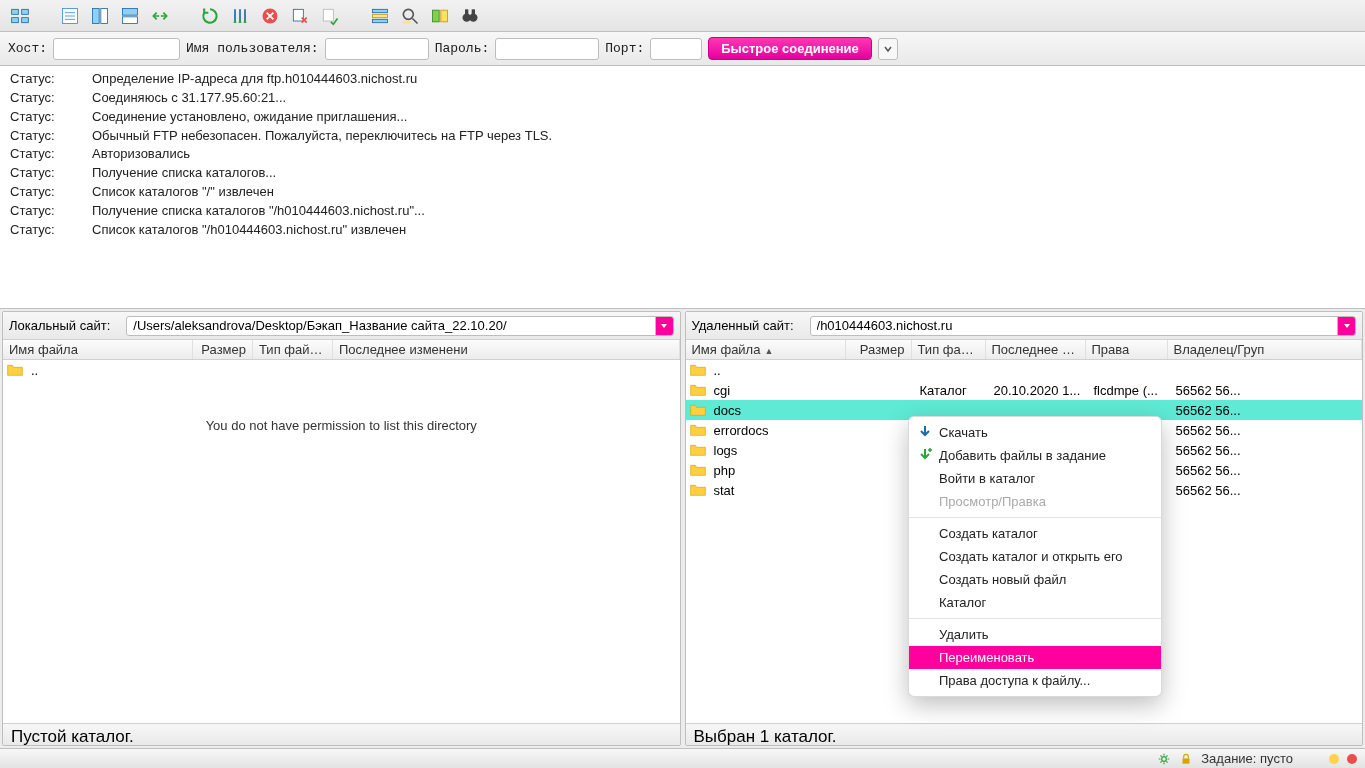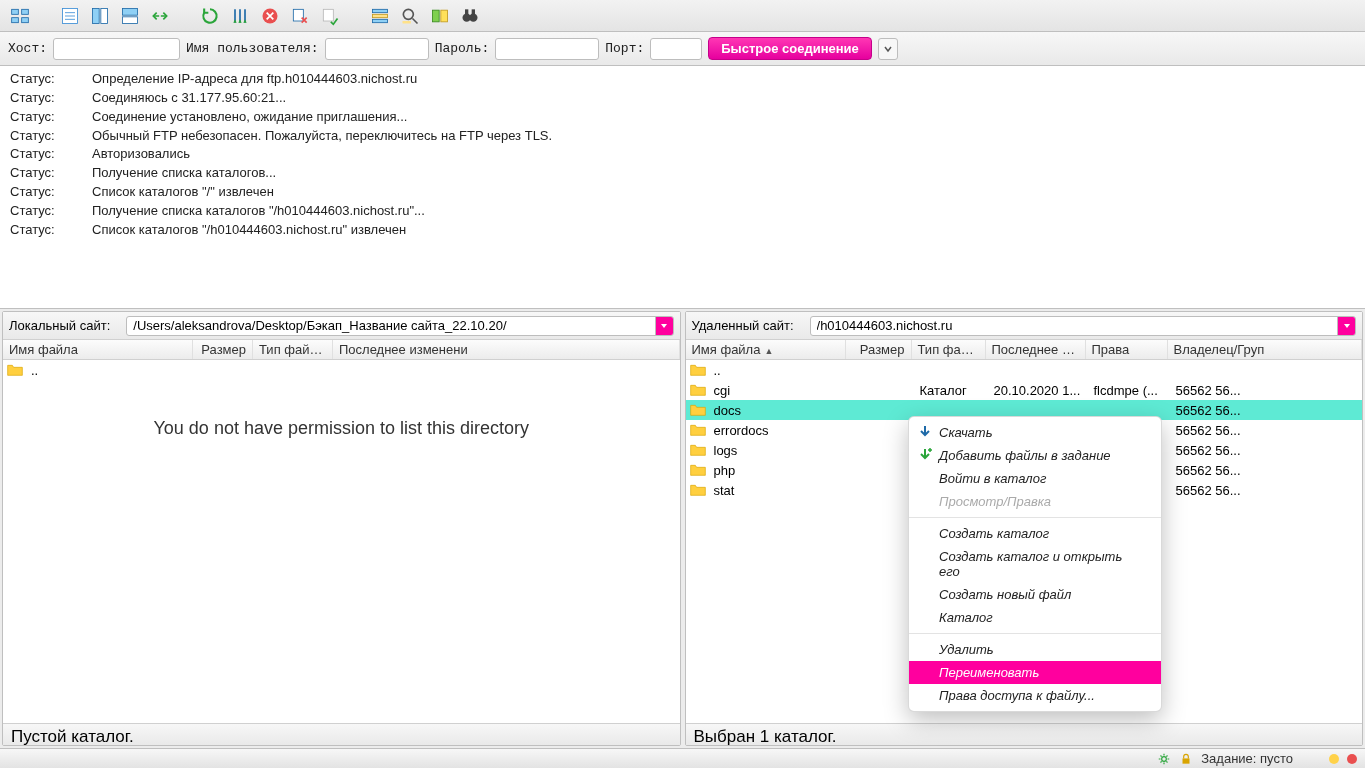--- a/index.html
+++ b/index.html
@@ -35,30 +35,30 @@
 
 .listhdr { height: 20px; background: linear-gradient(#fcfcfc,#ececec); border-bottom: 1px solid #d0d0d0; display: flex; font-size: 12px; color: #333; user-select:none;justify-content:space-between;}
 .hcell { padding: 2px 6px; border-right: 1px solid #e0e0e0; white-space:nowrap; overflow:hidden; text-overflow:ellipsis; position:relative;}
 .hcell.sort::after { content:"▲"; font-size:9px; color:#555; margin-left:4px; }
 
 .listbody { flex: 1; overflow: auto; background: #fff; position: relative; }
 .row { display: flex; align-items: center; height: 20px; padding: 0 4px; }
 .row.selected { background: #5eead4; }
 .cell { overflow: hidden; text-overflow: ellipsis; white-space: nowrap; padding: 0 4px; }
 .folder-icon { width: 16px; height: 14px; flex:none; margin-right: 4px; }
-.empty-msg { text-align: center; color: #333; margin-top: 38px; font-size: 18px; }
+.empty-msg { text-align: center; color: #333; margin-top: 38px; font-size: 13px; }
 
 .statusline { height: 22px; background: linear-gradient(#f7f7f7,#e9e9e9); border-top: 1px solid #d0d0d0; padding: 3px 8px; font-size: 17px; }
 
 
 .bottombar { height: 20px; background: linear-gradient(#f7f7f7,#e3e3e3); border-top: 1px solid #bfbfbf; display: flex; align-items: center; padding: 0 8px; justify-content: flex-end; gap: 8px; font-size: 12px; color: #333; position: relative;}
 .led { width:10px; height:10px; border-radius:50%; }
 
 
-.ctxmenu { position: absolute; left: 908px; top: 416px; width: 254px; background: #fff; border: 1px solid rgba(0,0,0,0.15); border-radius: 6px; box-shadow: 0 8px 24px rgba(0,0,0,0.25); padding: 4px 0; z-index: 100; font-style: italic;}
+.ctxmenu { position: absolute; left: 908px; top: 416px; width: 254px; background: #fff; border: 1px solid rgba(0,0,0,0.15); border-radius: 6px; box-shadow: 0 8px 24px rgba(0,0,0,0.25); padding: 4px 0; z-index: 100;}
 .ctxitem { padding: 4px 16px 4px 30px; position: relative; color: #222; }
 .ctxitem.disabled { color: #aaa; }
 .ctxitem.hot { background: #ff009e; color: #fff; }
 .ctxsep { height: 1px; background: #e3e3e3; margin: 4px 0; }
 .ctxicon { position: absolute; left: 8px; top: 3px; width: 16px; height: 16px; }
 
 </style>
 </head>
 <body>
 

